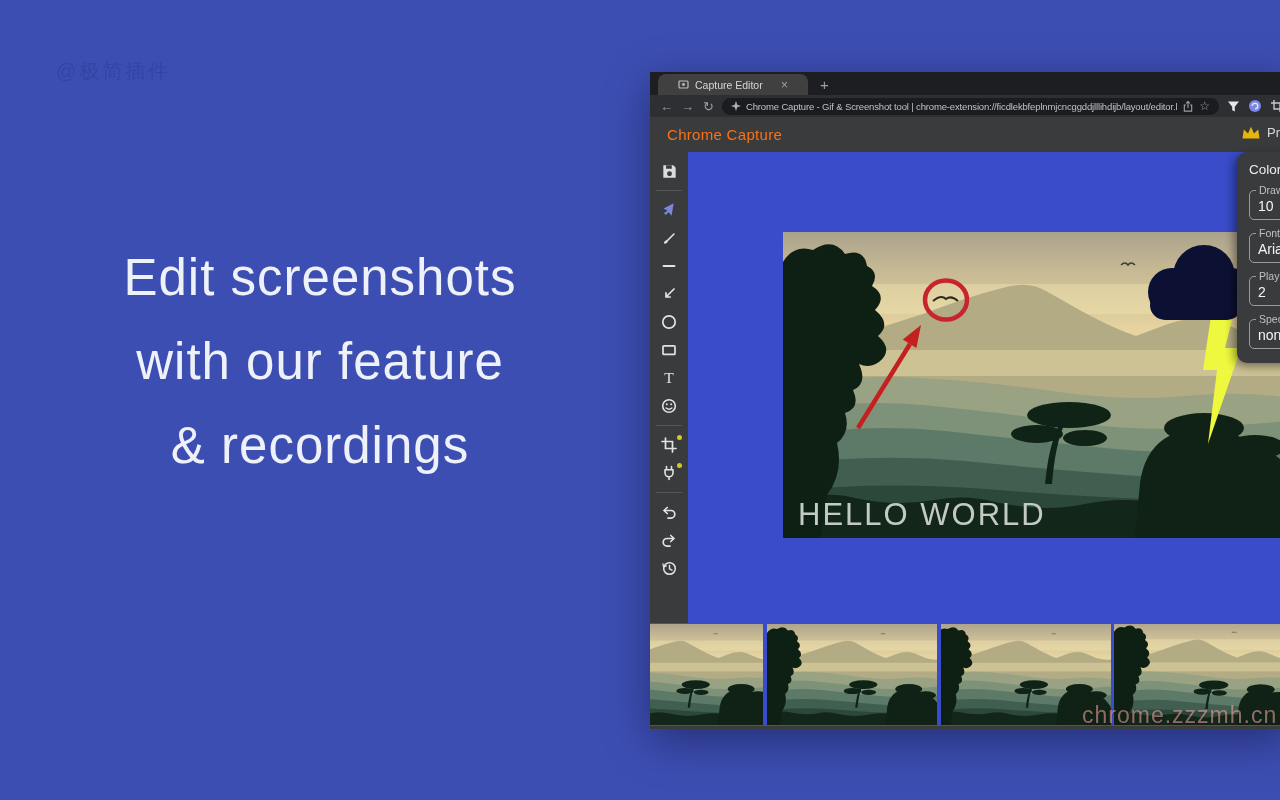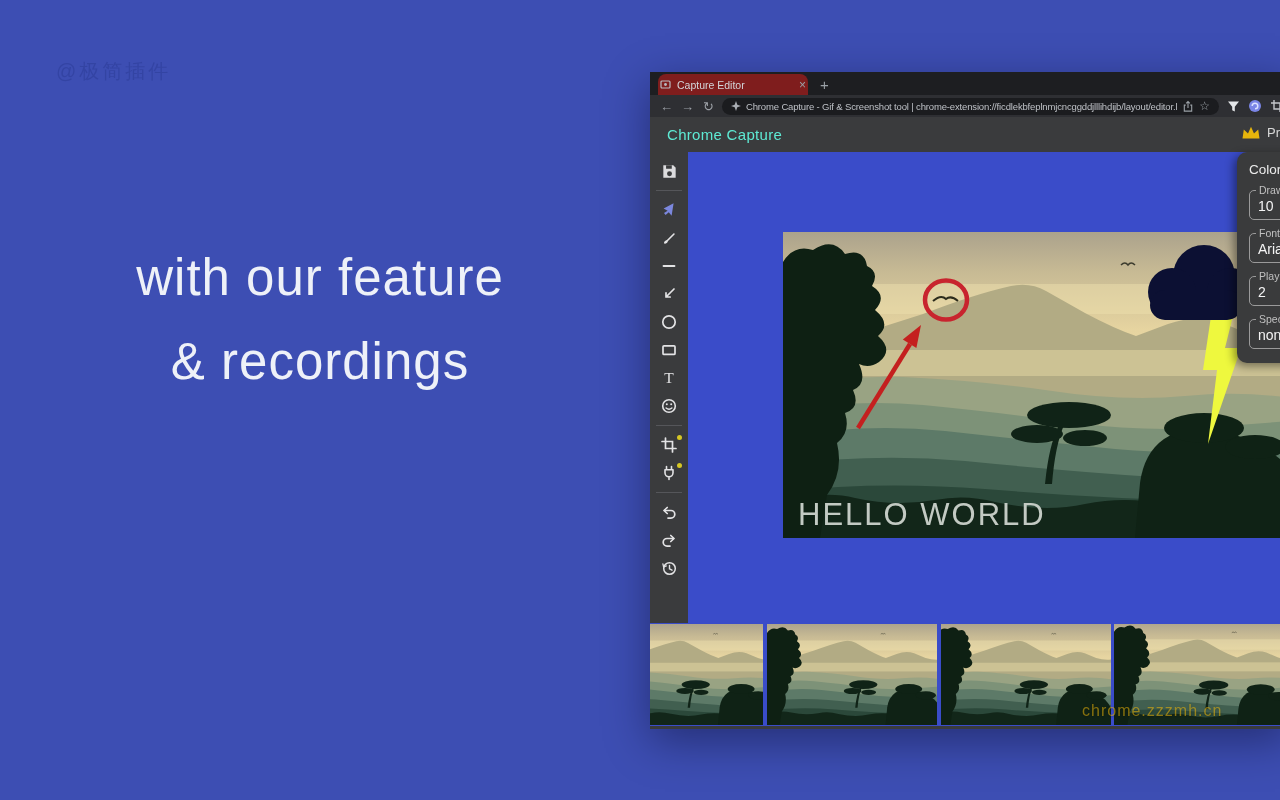--- a/index.html
+++ b/index.html
@@ -4,47 +4,47 @@
 <style>
   * { margin:0; padding:0; box-sizing:border-box; }
   html,body { width:1280px; height:800px; overflow:hidden; }
   body { position:relative; background:#3d4eb3; font-family:"Liberation Sans",sans-serif; }
 
   
   .wm-top { position:absolute; left:56px; top:58px; font-size:20px; letter-spacing:3px;
             color:#2f3f9c; opacity:.65; }
   .hero { position:absolute; left:30px; top:236px; width:580px; text-align:center;
           color:#eef1f8; font-weight:300; font-size:51px; line-height:84px; letter-spacing:1px; }
-  .wm-bottom { position:absolute; left:1082px; top:702px; z-index:60; font-size:16px;
-               letter-spacing:1px; color:#eab308; opacity:.55; text-shadow:0 1px 2px rgba(0,0,0,.4); }
+  .wm-bottom { position:absolute; left:1082px; top:702px; z-index:60; font-size:23px;
+               letter-spacing:1px; color:#fca5a5; opacity:.55; text-shadow:0 1px 2px rgba(0,0,0,.4); }
 
   
   .bwindow { position:absolute; left:650px; top:72px; width:640px; height:657px;
              box-shadow:0 12px 42px rgba(0,0,25,.4); background:#3a3b3d;
              border-bottom:3px solid #161a30; }
 
   .tabstrip { height:23px; background:#1d1e21; display:flex; align-items:flex-end; }
-  .tab { margin-left:8px; width:150px; height:21px; background:#7f1d1d; border-radius:8px 8px 0 0;
-         display:flex; align-items:center; gap:6px; padding:0 2px; }
+  .tab { margin-left:8px; width:150px; height:21px; background:#404040; border-radius:8px 8px 0 0;
+         display:flex; align-items:center; gap:6px; padding:0 20px; }
   .tab-title { flex:1; font-size:10.5px; color:#d3d5d9; white-space:nowrap; overflow:hidden; }
   .tab-close { font-size:12px; color:#9aa0a6; line-height:1; }
   .newtab { margin-left:12px; margin-bottom:3px; font-size:15px; color:#9aa0a6; line-height:1; }
 
   .addrbar { height:22px; background:#2e2f33; display:flex; align-items:center; padding:0 6px; }
   .navbtn { width:21px; text-align:center; font-size:13px; color:#9b9fa5; }
   .pill { margin-left:3px; width:497px; height:17px; border-radius:9px; background:#1b1c1f;
           display:flex; align-items:center; gap:5px; padding:0 9px; }
   .url { flex:1; font-size:9.5px; letter-spacing:-0.15px; color:#bec1c6;
          white-space:nowrap; overflow:hidden; }
   .star { font-size:12px; color:#9aa0a6; line-height:1; }
   .extbtn { margin-left:8px; display:flex; align-items:center; }
 
   .editor { position:relative; height:612px; background:#3a3b3d; }
   .ed-header { height:35px; display:flex; align-items:center; position:relative; }
-  .ed-title { margin-left:17px; font-size:15px; color:#5eead4; letter-spacing:.3px; }
+  .ed-title { margin-left:17px; font-size:15px; color:#f97316; letter-spacing:.3px; }
   .premium { position:absolute; left:591px; top:8px; display:flex; align-items:center; gap:6px; }
   .premium-label { font-size:13px; color:#d8d8d8; white-space:nowrap; }
 
   .ed-body { display:flex; height:471px; }
   .toolbar { width:38px; background:#3a3b3d; display:flex; flex-direction:column;
              align-items:center; padding-top:5px; }
   .tbtn { width:38px; height:28px; display:flex; align-items:center; justify-content:center;
           position:relative; }
   .tb-sep { width:26px; height:1px; background:#55565a; margin:5px auto; }
   .badge { position:absolute; top:4px; right:6px; width:5px; height:5px; border-radius:50%;
@@ -71,20 +71,21 @@
   .t3 { left:291px; width:170px; }
   .t4 { left:464px; width:176px; }
 
   svg { display:block; }
 </style>
 </head>
 <body>
 
 <div class="wm-top">@极简插件</div>
 <div class="hero">
+  <div>Edit screenshots</div>
   <div>with our feature</div>
   <div>&amp; recordings</div>
 </div>
 <div class="wm-bottom">chrome.zzzmh.cn</div>
 
 <div class="bwindow">
 
   <div class="tabstrip">
     <div class="tab">
       <svg width="11" height="11" viewBox="0 0 11 11">

